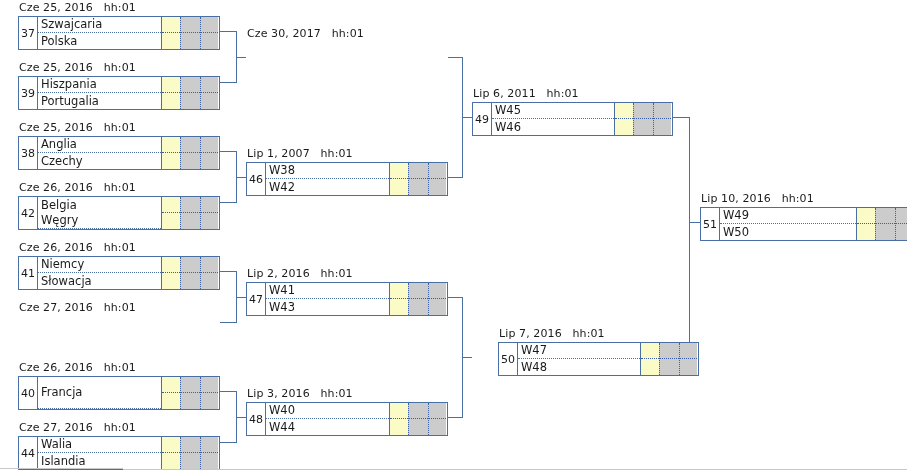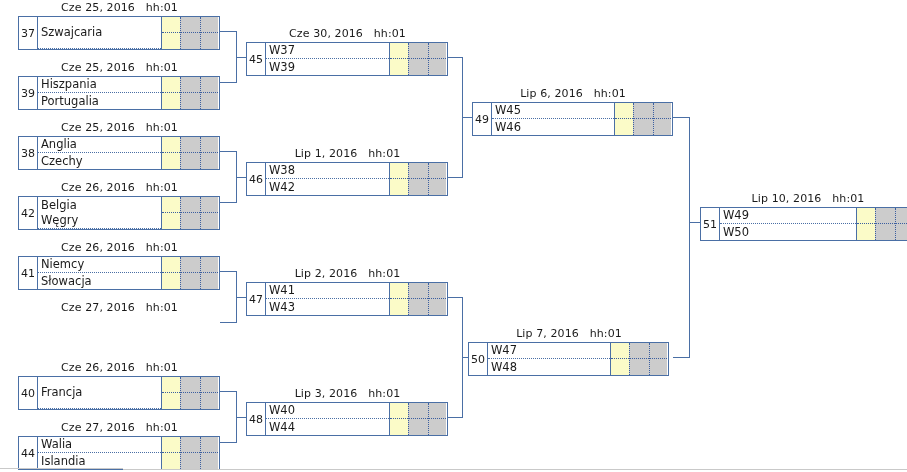--- a/index.html
+++ b/index.html
@@ -25,21 +25,20 @@
   .conn {
     position: absolute;
     background: #4a6fa5;
   }
   .conn.h { height: 1px; }
   .conn.v { width: 1px; }
 
   
   .match {
     position: absolute;
-    text-align: center;
   }
   .date {
     font-size: 11px;
     line-height: 12px;
     color: #1a1a1a;
     white-space: nowrap;
     margin-bottom: 2px;
     padding-left: 1px;
     letter-spacing: 0.1px;
   }
@@ -151,20 +150,21 @@
   <div class="conn h" style="left:673px; top:357px; width:16px;"></div>
   <div class="conn v" style="left:689px; top:117px; height:241px;"></div>
   <div class="conn h" style="left:689px; top:222px; width:11px;"></div>
 
   <div class="match" style="left:18px; top:2px; width:202px;">
     <div class="date"><span>Cze 25, 2016</span>&nbsp;&nbsp;&nbsp;<span>hh:01</span></div>
     <div class="box">
       <div class="num">37</div>
       <div class="teams">
         <div class="team top">Szwajcaria</div>
+        <div class="team">Polska</div>
       </div>
       <div class="scores" style="width:58px;">
         <div class="scol y" style="width:18px;">
             <div class="scell top"></div>
             <div class="scell"></div>
           </div>
         <div class="scol g" style="width:20px;">
             <div class="scell top"></div>
             <div class="scell"></div>
           </div>
@@ -323,46 +323,25 @@
           </div>
         <div class="scol g" style="width:18px;">
             <div class="scell top"></div>
             <div class="scell"></div>
           </div>
       </div>
     </div>
   </div>
 
   <div class="match" style="left:246px; top:28px; width:202px;">
-    <div class="date"><span>Cze 30, 2016</span>&nbsp;&nbsp;&nbsp;<span>hh:01</span></div>
-    <div class="box">
-      <div class="num">45</div>
-      <div class="teams">
-        <div class="team top">W37</div>
-        <div class="team">W39</div>
-      </div>
-      <div class="scores" style="width:58px;">
-        <div class="scol y" style="width:18px;">
-            <div class="scell top"></div>
-            <div class="scell"></div>
-          </div>
-        <div class="scol g" style="width:20px;">
-            <div class="scell top"></div>
-            <div class="scell"></div>
-          </div>
-        <div class="scol g" style="width:18px;">
-            <div class="scell top"></div>
-            <div class="scell"></div>
-          </div>
-      </div>
-    </div>
+    <div class="date"><span>Cze 30, 2017</span>&nbsp;&nbsp;&nbsp;<span>hh:01</span></div>
   </div>
 
   <div class="match" style="left:246px; top:148px; width:202px;">
-    <div class="date"><span>Lip 1, 2016</span>&nbsp;&nbsp;&nbsp;<span>hh:01</span></div>
+    <div class="date"><span>Lip 1, 2007</span>&nbsp;&nbsp;&nbsp;<span>hh:01</span></div>
     <div class="box">
       <div class="num">46</div>
       <div class="teams">
         <div class="team top">W38</div>
         <div class="team">W42</div>
       </div>
       <div class="scores" style="width:58px;">
         <div class="scol y" style="width:18px;">
             <div class="scell top"></div>
             <div class="scell"></div>
@@ -423,21 +402,21 @@
           </div>
         <div class="scol g" style="width:18px;">
             <div class="scell top"></div>
             <div class="scell"></div>
           </div>
       </div>
     </div>
   </div>
 
   <div class="match" style="left:472px; top:88px; width:201px;">
-    <div class="date"><span>Lip 6, 2016</span>&nbsp;&nbsp;&nbsp;<span>hh:01</span></div>
+    <div class="date"><span>Lip 6, 2011</span>&nbsp;&nbsp;&nbsp;<span>hh:01</span></div>
     <div class="box">
       <div class="num">49</div>
       <div class="teams">
         <div class="team top">W45</div>
         <div class="team">W46</div>
       </div>
       <div class="scores" style="width:58px;">
         <div class="scol y" style="width:18px;">
             <div class="scell top"></div>
             <div class="scell"></div>
@@ -447,21 +426,21 @@
             <div class="scell"></div>
           </div>
         <div class="scol g" style="width:18px;">
             <div class="scell top"></div>
             <div class="scell"></div>
           </div>
       </div>
     </div>
   </div>
 
-  <div class="match" style="left:468px; top:328px; width:201px;">
+  <div class="match" style="left:498px; top:328px; width:201px;">
     <div class="date"><span>Lip 7, 2016</span>&nbsp;&nbsp;&nbsp;<span>hh:01</span></div>
     <div class="box">
       <div class="num">50</div>
       <div class="teams">
         <div class="team top">W47</div>
         <div class="team">W48</div>
       </div>
       <div class="scores" style="width:58px;">
         <div class="scol y" style="width:18px;">
             <div class="scell top"></div>

